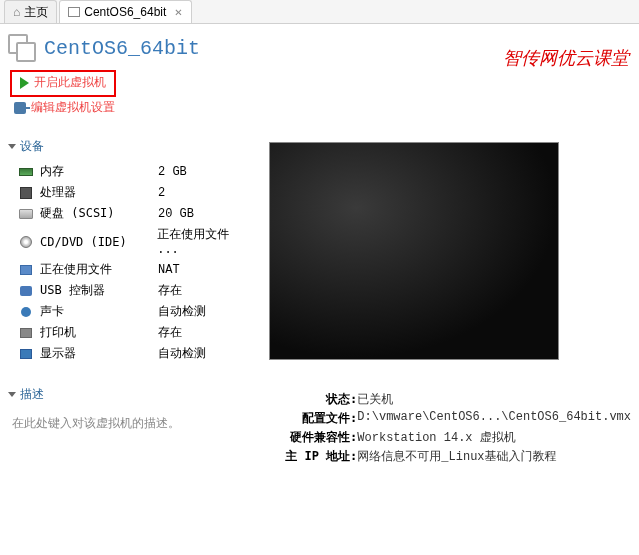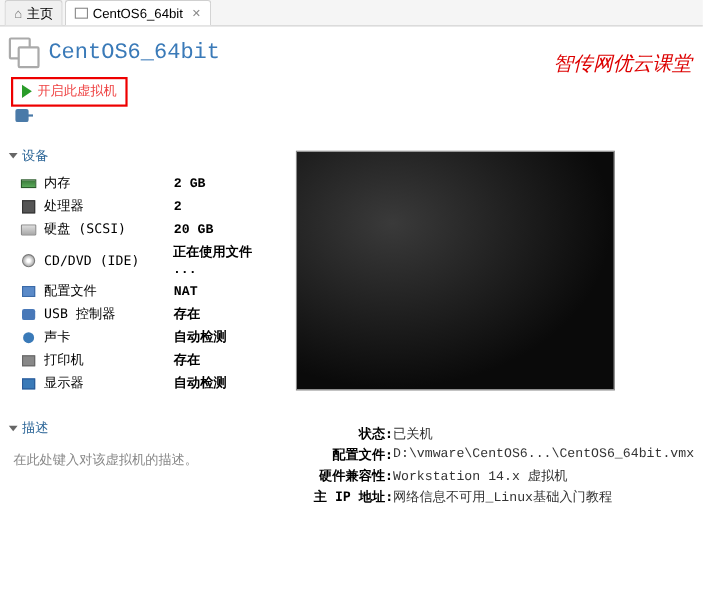--- a/index.html
+++ b/index.html
@@ -22,21 +22,21 @@
 .gear-icon { width: 12px; height: 12px; background: #4a7aa8; border-radius: 2px; position: relative; }
 .gear-icon::after { content: ""; position: absolute; width: 6px; height: 2px; background: #4a7aa8; right: -4px; top: 5px; }
 .content { display: flex; padding: 16px 8px 0 8px; gap: 12px; }
 .left-panel { width: 280px; }
 .section-header { display: flex; align-items: center; gap: 4px; color: #2a6496; font-weight: normal; margin-bottom: 6px; cursor: pointer; }
 .caret { width: 0; height: 0; border-top: 5px solid #666; border-left: 4px solid transparent; border-right: 4px solid transparent; }
 .device-list { padding-left: 10px; }
 .device-row { display: flex; align-items: center; padding: 2px 0; }
 .device-icon { width: 16px; height: 12px; margin-right: 6px; flex-shrink: 0; display: flex; align-items: center; justify-content: center; }
 .device-name { width: 118px; font-family: SimSun, monospace; font-size: 12px; }
-.device-value { font-family: "Courier New", SimSun, monospace; font-size: 12px; font-weight: bold; }
+.device-value { font-family: "Courier New", SimSun, monospace; font-size: 12px; }
 .icon-mem { background: linear-gradient(#3a7a3a, #5aaa5a); height: 8px; width: 14px; border: 1px solid #2a5a2a; }
 .icon-cpu { background: #555; width: 12px; height: 12px; border: 1px solid #333; }
 .icon-disk { width: 14px; height: 10px; background: linear-gradient(#ddd, #aaa); border-radius: 1px; border: 1px solid #888; }
 .icon-cd { width: 12px; height: 12px; border-radius: 50%; background: radial-gradient(circle, #fff 20%, #ccc 50%, #888 100%); border: 1px solid #777; }
 .icon-net { width: 12px; height: 10px; background: #5a8ac8; border: 1px solid #3a6aa8; }
 .icon-usb { width: 12px; height: 10px; background: #4878b8; border-radius: 2px; }
 .icon-sound { width: 10px; height: 10px; background: #3a7ab8; border-radius: 50%; position: relative; }
 .icon-print { width: 12px; height: 10px; background: #888; border: 1px solid #666; }
 .icon-display { width: 12px; height: 10px; background: #3a7ab8; border: 1px solid #2a5a98; }
 .desc-section { margin-top: 22px; }
@@ -74,20 +74,21 @@
 
 <div class="actions">
   <span class="action-highlight">
     <span class="action-row">
       <span class="play-icon"></span>
       <span>开启此虚拟机</span>
     </span>
   </span>
   <div class="action-row">
     <span class="gear-icon"></span>
+    <span>编辑虚拟机设置</span>
   </div>
 </div>
 
 <div class="content">
   <div class="left-panel">
     <div class="section-header">
       <span class="caret"></span>
       <span>设备</span>
     </div>
     <div class="device-list" id="device-list">
@@ -116,21 +117,21 @@
           <span class="device-icon">
             <span class="icon-cd"></span>
           </span>
           <span class="device-name">CD/DVD (IDE)</span>
           <span class="device-value">正在使用文件 ...</span>
         </div>
         <div class="device-row">
           <span class="device-icon">
             <span class="icon-net"></span>
           </span>
-          <span class="device-name">配置文件</span>
+          <span class="device-name">正在使用文件</span>
           <span class="device-value">NAT</span>
         </div>
         <div class="device-row">
           <span class="device-icon">
             <span class="icon-usb"></span>
           </span>
           <span class="device-name">USB 控制器</span>
           <span class="device-value">存在</span>
         </div>
         <div class="device-row">

